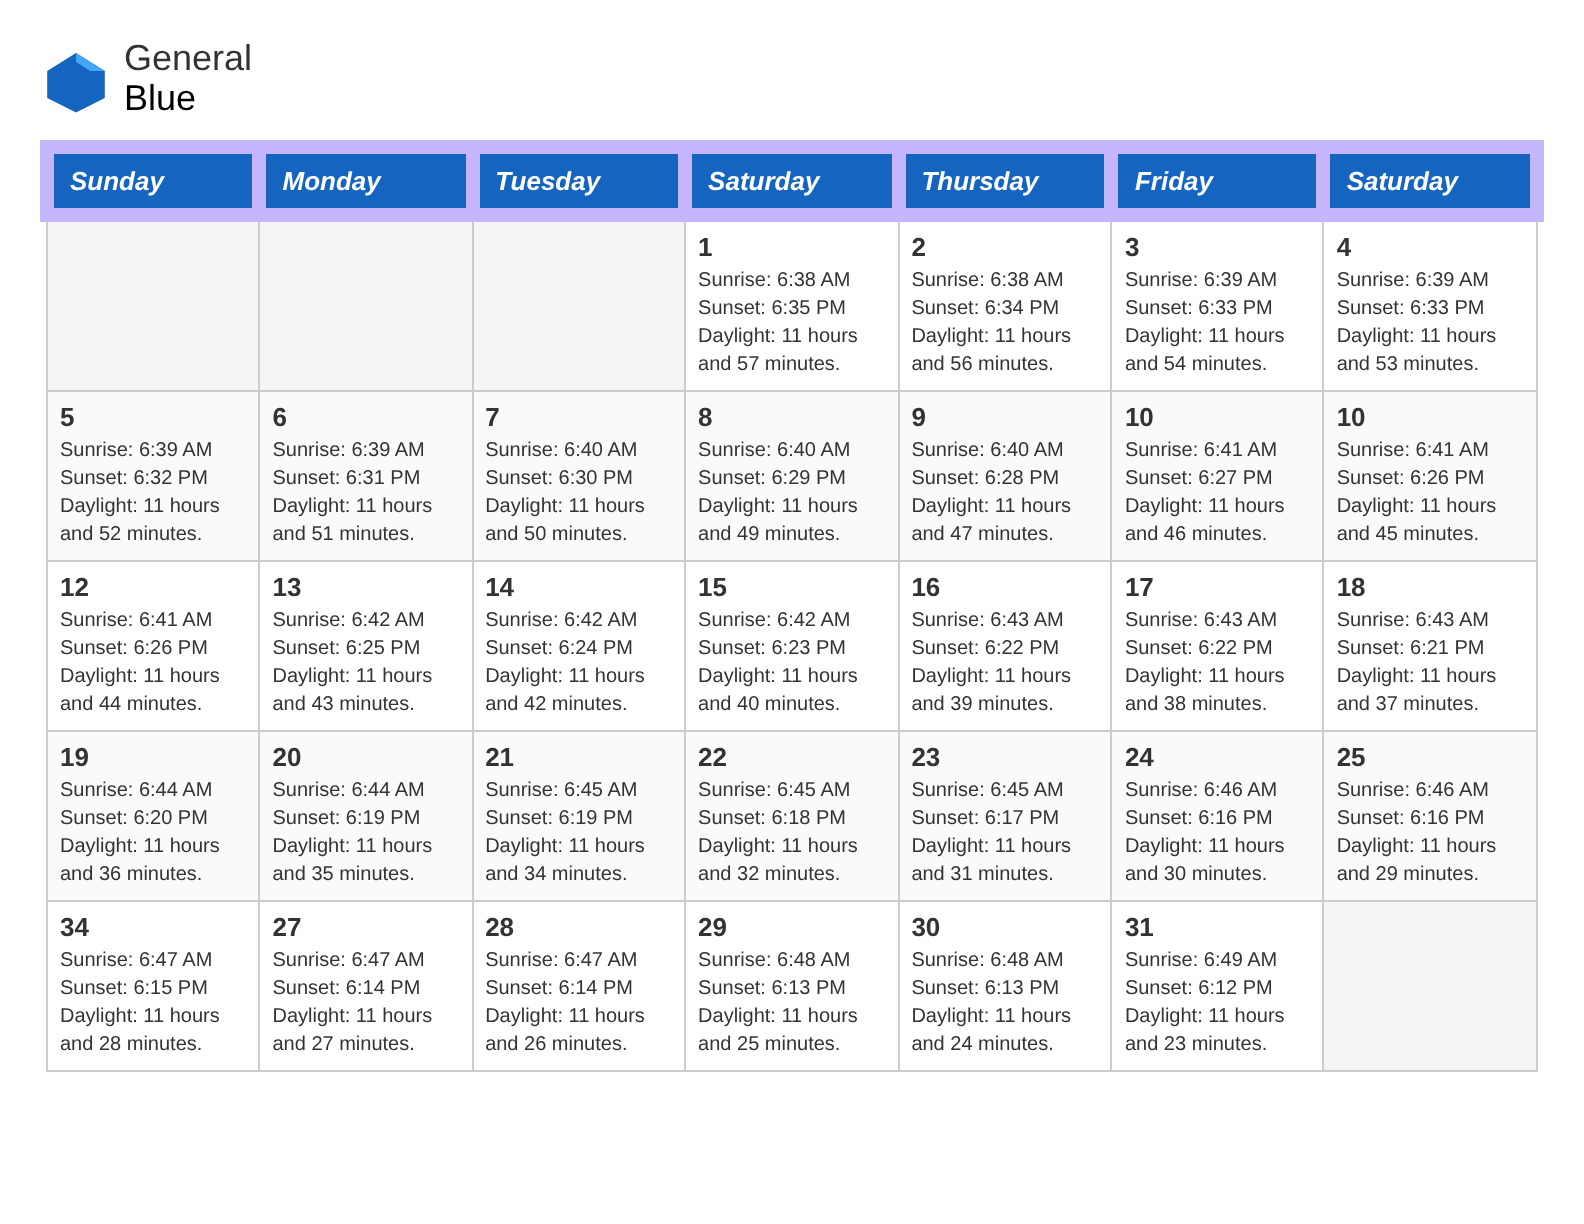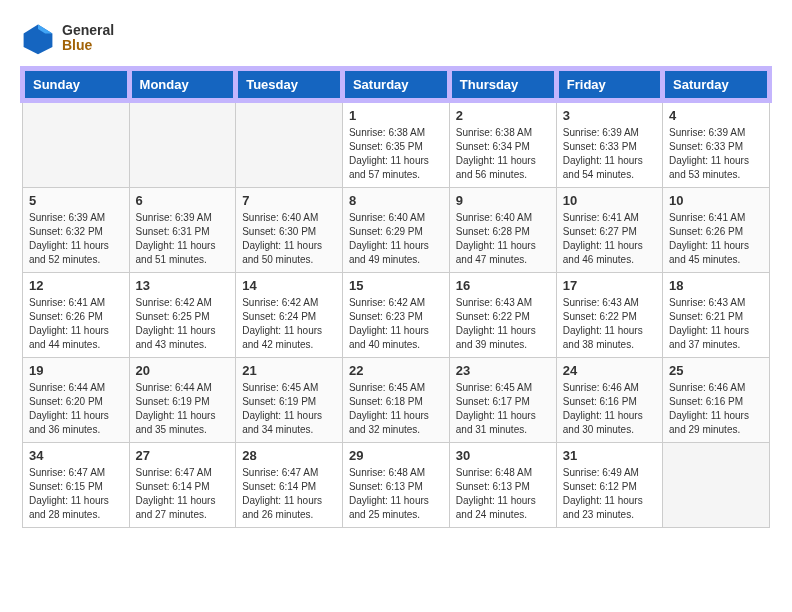--- a/index.html
+++ b/index.html
@@ -15,26 +15,26 @@
       justify-content: space-between;
       align-items: flex-start;
       margin-bottom: 10px;
     }
     .logo {
       display: flex;
       align-items: center;
       gap: 6px;
     }
     .logo-text {
-      font-size: 14px;
-      font-weight: bold;
+      font-size: 18px;
+      font-weight: normal;
       line-height: 1.1;
     }
     .logo-text .general { color: #333; }
-    .logo-text .blue { color: #a16207; }
+    .logo-text .blue { color: #000000; }
     .logo-icon {
       width: 36px;
       height: 36px;
     }
     .title-block {
       text-align: right;
     }
     .month-title {
       font-size: 32px;
       font-weight: bold;
@@ -48,21 +48,22 @@
       width: 100%;
       border-collapse: collapse;
       border: 1px solid #ccc;
     }
     .calendar th {
       background-color: #1565c0;
       color: #fff;
       text-align: left;
       padding: 6px 8px;
       font-size: 13px;
-      border: 5px solid #c4b5fd;
+      border: 7px solid #c4b5fd;
+      font-style: italic;
     }
     .calendar td {
       vertical-align: top;
       padding: 5px 6px;
       border: 1px solid #ccc;
       font-size: 10.5px;
       color: #333;
       width: 108px;
       min-height: 80px;
       background: #fff;

